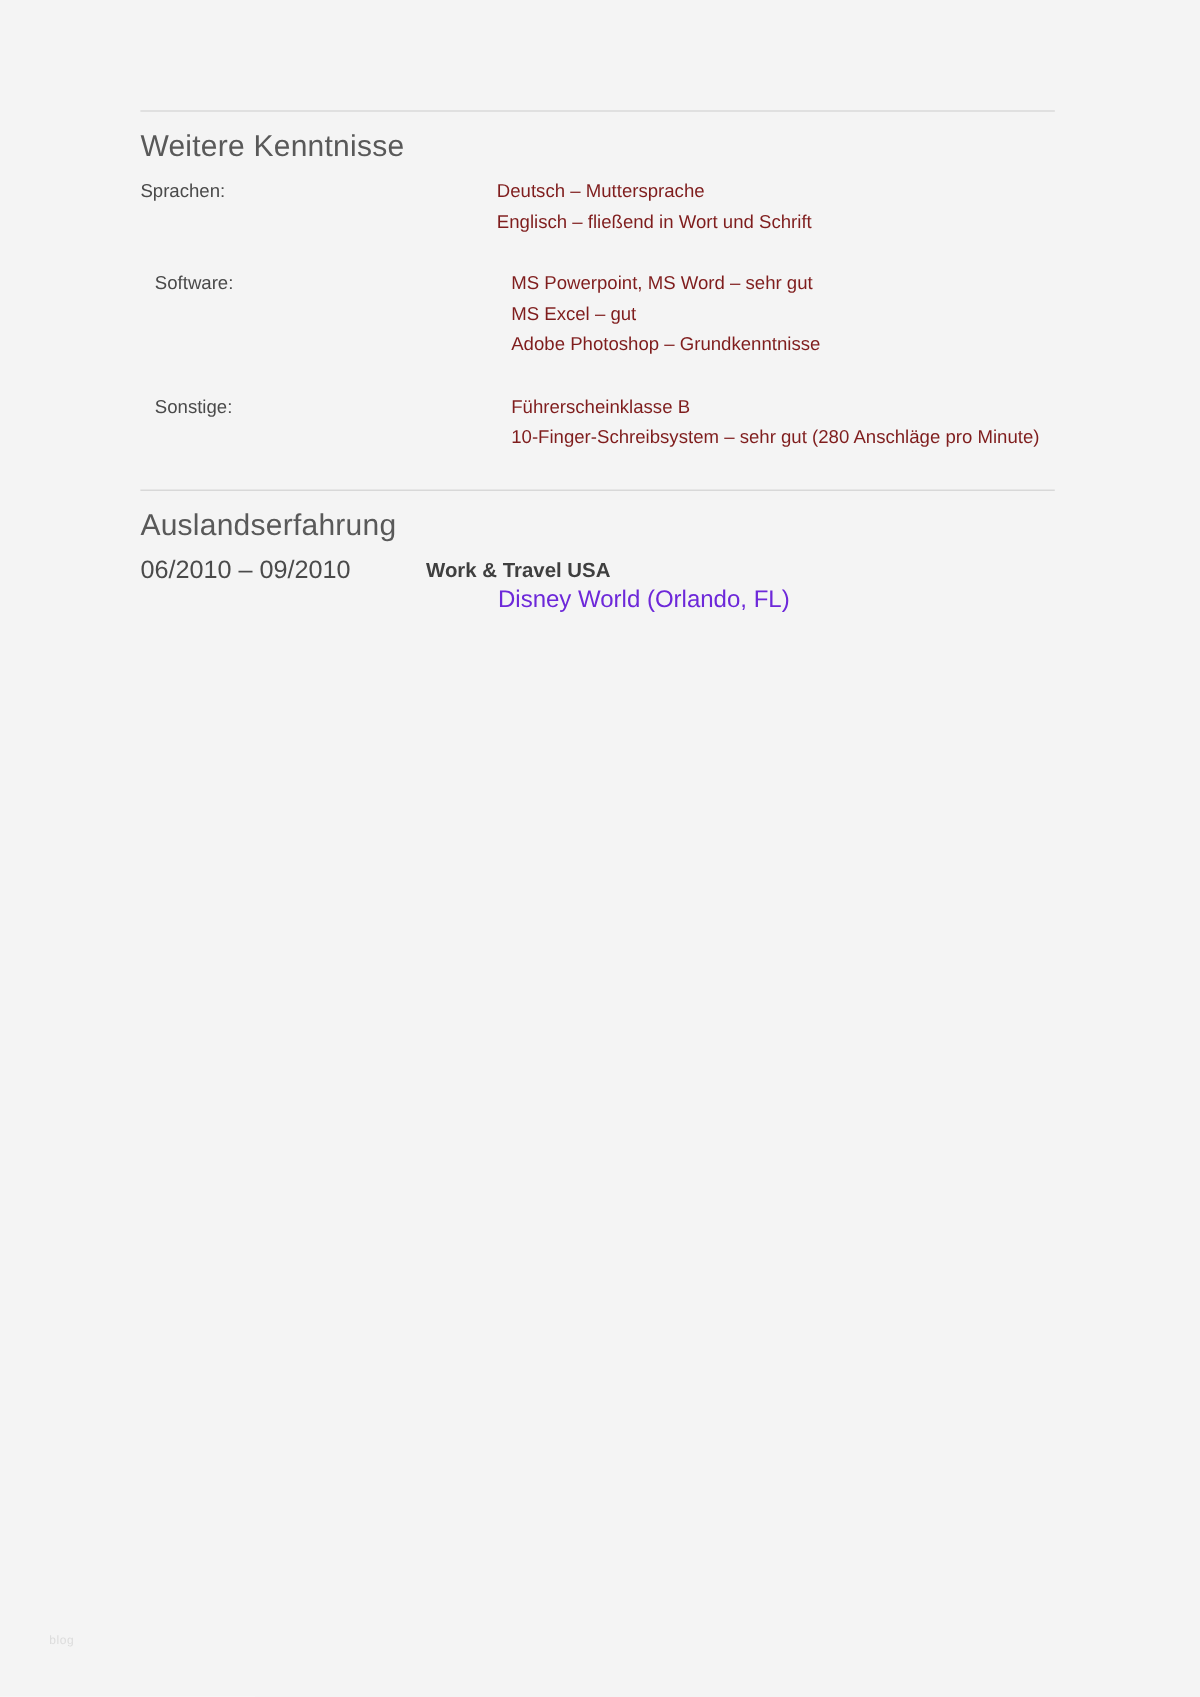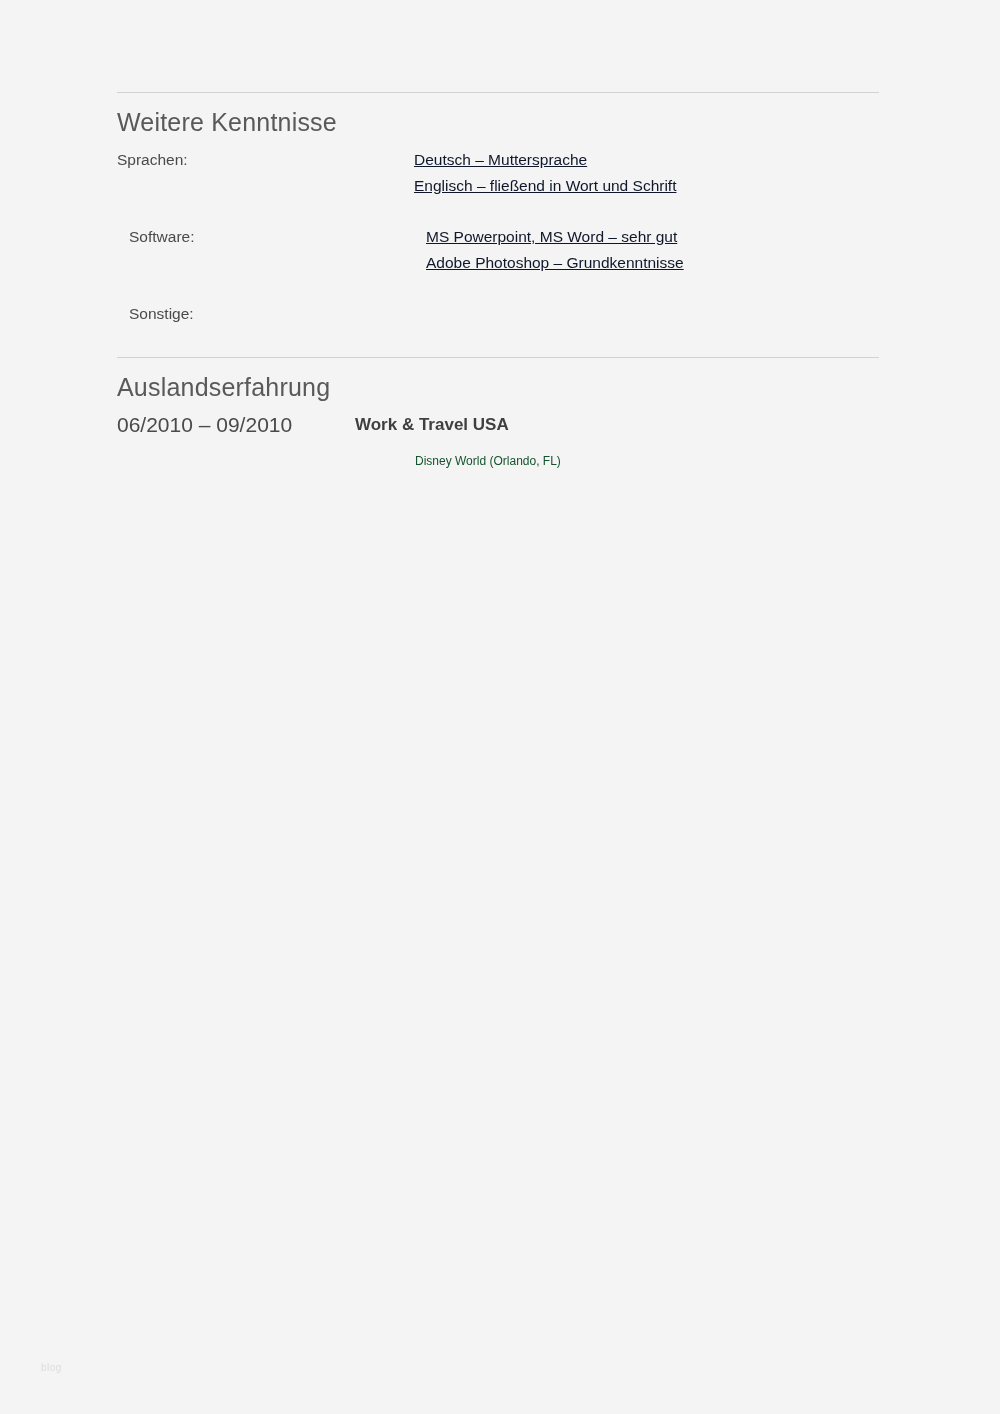--- a/index.html
+++ b/index.html
@@ -63,23 +63,22 @@
   .label-col {
     width: 297px;
     flex: 0 0 297px;
     font-size: 15.5px;
     color: #4a4a4a;
     line-height: 25.5px;
   }
   .value-col {
     flex: 1 1 auto;
     font-size: 15.5px;
-    color: #0f172a;
+    color: #7f1d1d;
     line-height: 25.5px;
-    text-decoration: underline;
   }
   .value-col .line {
     display: block;
   }
   .value-col .wrapline {
     display: block;
     max-width: 445px;
   }
 
   .exp-row {
@@ -98,25 +97,25 @@
     flex: 1 1 auto;
   }
   .exp-title {
     font-size: 17px;
     font-weight: bold;
     color: #3f3f3f;
     line-height: 25px;
     margin-left: 0;
   }
   .exp-detail {
-    font-size: 12px;
-    color: #14532d;
+    font-size: 20px;
+    color: #6d28d9;
     line-height: 25px;
     margin-left: 60px;
-    margin-top: 12px;
+    margin-top: 0;
   }
   .block-gap-2 { height: 30px; }
 
   .skills-block { margin-top: 4px; }
 
   .watermark {
     position: absolute;
     left: 41px;
     top: 1362px;
     font-size: 10px;
@@ -143,26 +142,31 @@
           <div class="value-col">
             <span class="line">Deutsch – Muttersprache</span>
             <span class="line">Englisch – fließend in Wort und Schrift</span>
           </div>
         </div>
 
         <div class="row">
           <div class="label-col">Software:</div>
           <div class="value-col">
             <span class="line">MS Powerpoint, MS Word – sehr gut</span>
+            <span class="line">MS Excel – gut</span>
             <span class="line">Adobe Photoshop –  Grundkenntnisse</span>
           </div>
         </div>
 
         <div class="row">
           <div class="label-col">Sonstige:</div>
+          <div class="value-col">
+            <span class="line">Führerscheinklasse B</span>
+            <span class="wrapline">10-Finger-Schreibsystem – sehr gut (280 Anschläge pro Minute)</span>
+          </div>
         </div>
 
       </div>
 
       <div class="block-gap-2"></div>
 
       <hr class="rule">
 
       <div class="section-title">Auslandserfahrung</div>
 

